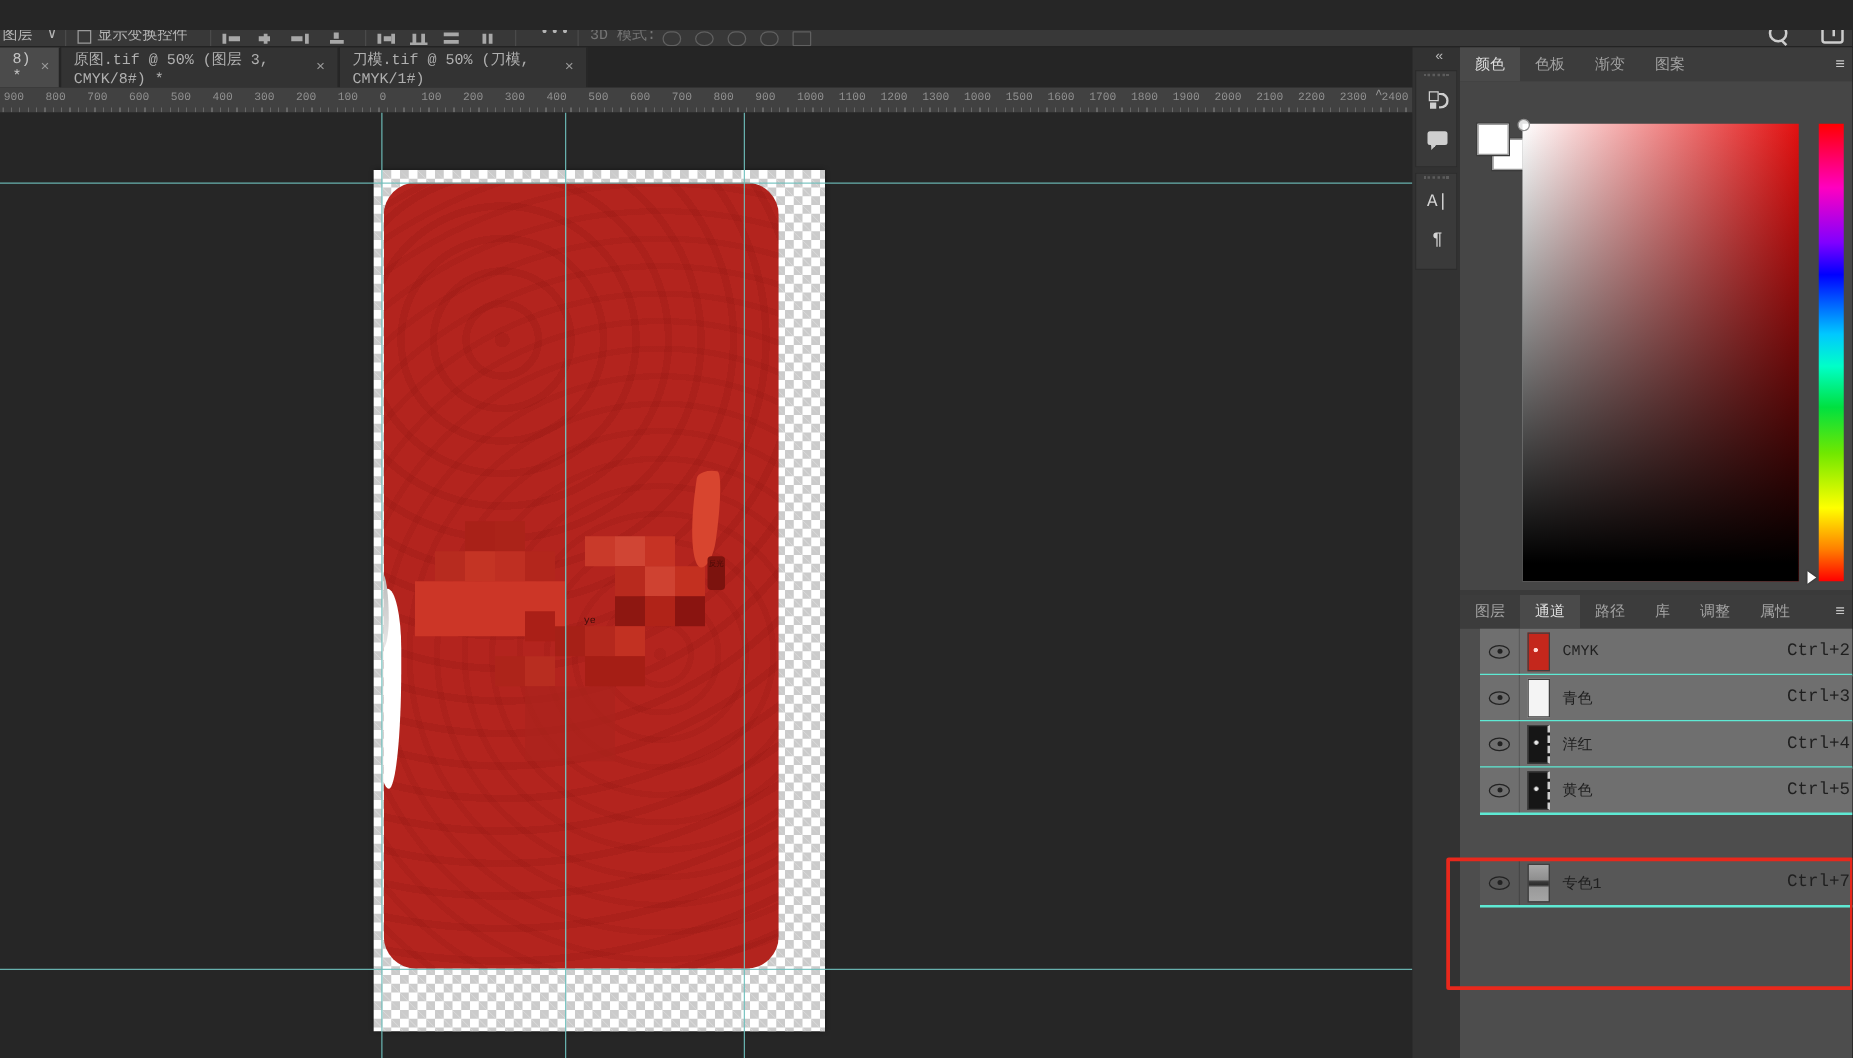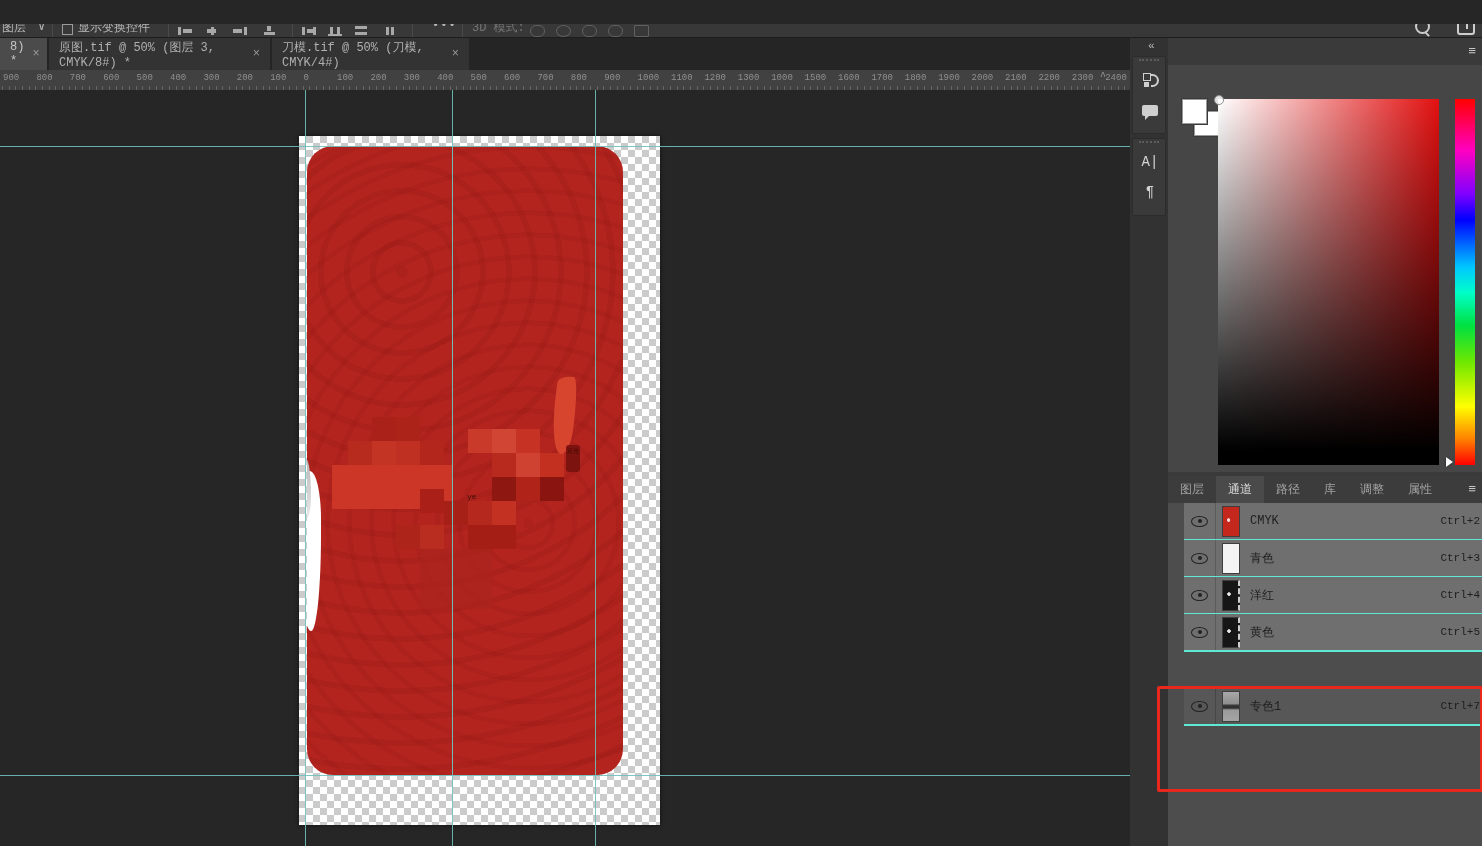--- a/index.html
+++ b/index.html
@@ -97,21 +97,21 @@
   .chrow.selected{background:#6f6f6f;}
   .eyecell{width:32px;height:36px;display:flex;align-items:center;justify-content:center;border-right:1px solid rgba(0,0,0,.18);box-sizing:border-box;}
   .eye{width:15px;height:9px;border:1.5px solid #222;border-radius:50%;position:relative;}
   .eye::after{content:'';position:absolute;left:50%;top:50%;width:4px;height:4px;background:#222;border-radius:50%;transform:translate(-50%,-50%);}
   .chthumb{width:18px;height:31px;margin-left:6px;border:1px solid #3e3e3e;box-sizing:border-box;}
   .th-cmyk{background:radial-gradient(circle at 35% 45%,#ffd9d4 0 1.5px,transparent 2px),#c4271c;}
   .th-white{background:#f4f4f4;}
   .th-dark{background:radial-gradient(circle at 40% 45%,#e8e8e8 0 1.5px,transparent 2px),#161616;border-right:2px dashed #cfcfcf;}
   .th-spot1{background:linear-gradient(#a8a8a8,#8f8f8f 40%,#3a3a3a 46%,#2c2c2c 55%,#9a9a9a 62%,#a5a5a5);}
   .chname{margin-left:10px;}
-  .chshort{margin-left:auto;margin-right:18px;font-size:11px;}
+  .chshort{margin-left:auto;margin-right:18px;font-size:14px;}
 
   #annotation-box{left:1157px;top:662px;width:320px;height:100px;border:3px solid #e8281c;border-radius:2px;z-index:60;}
 
   #topright-icons{left:1415px;top:-7px;width:67px;height:20px;z-index:5;}
   #search-icon{position:absolute;left:0;top:2px;width:11px;height:11px;border:2px solid #cdcdcd;border-radius:50%;}
   #search-icon::after{content:'';position:absolute;left:9px;top:10px;width:2px;height:6px;background:#cdcdcd;transform:rotate(-45deg);}
   #workspace-icon{position:absolute;left:42px;top:2px;width:14px;height:12px;border:2px solid #cdcdcd;border-radius:3px;}
   #workspace-icon::after{content:'';position:absolute;left:7px;top:0;width:2px;height:8px;background:#cdcdcd;}
 </style>
 </head>
@@ -180,21 +180,21 @@
   <div id="tabbar" class="abs">
     <div class="doctab active" style="left:0;width:48px;">
       <span>8) *</span>
       <span class="tabclose">×</span>
     </div>
     <div class="doctab" style="left:49px;width:222px;">
       <span>原图.tif @ 50% (图层 3, CMYK/8#) *</span>
       <span class="tabclose">×</span>
     </div>
     <div class="doctab" style="left:272px;width:198px;">
-      <span>刀模.tif @ 50% (刀模, CMYK/4#)</span>
+      <span>刀模.tif @ 50% (刀模, CMYK/1#)</span>
       <span class="tabclose">×</span>
     </div>
   </div>
 
   <div id="ruler" class="abs">
       <span class="rlabel" style="left: 3px;">900</span>
       <span class="rlabel" style="left: 36.4px;">800</span>
       <span class="rlabel" style="left: 69.8px;">700</span>
       <span class="rlabel" style="left: 103.2px;">600</span>
       <span class="rlabel" style="left: 136.6px;">500</span>
@@ -294,20 +294,26 @@
         <span class="charA">A|</span>
       </div>
       <div class="dockbtn">
         <span class="charA">¶</span>
       </div>
     </div>
   </div>
 
   <div id="panels" class="abs">
 
+    <div class="ptabbar" style="top:0;">
+      <div class="ptab active">颜色</div>
+      <div class="ptab">色板</div>
+      <div class="ptab">渐变</div>
+      <div class="ptab">图案</div>
+    </div>
     <span class="pmenu" style="top:6px;">≡</span>
 
     <div id="color-body">
       <div id="fgbg">
         <span class="sw" style="left:26px;top:46px;"></span>
         <span class="sw" style="left:14px;top:34px;"></span>
       </div>
       <div id="color-square"></div>
       <div id="color-marker"></div>
       <div id="hue-strip"></div>

